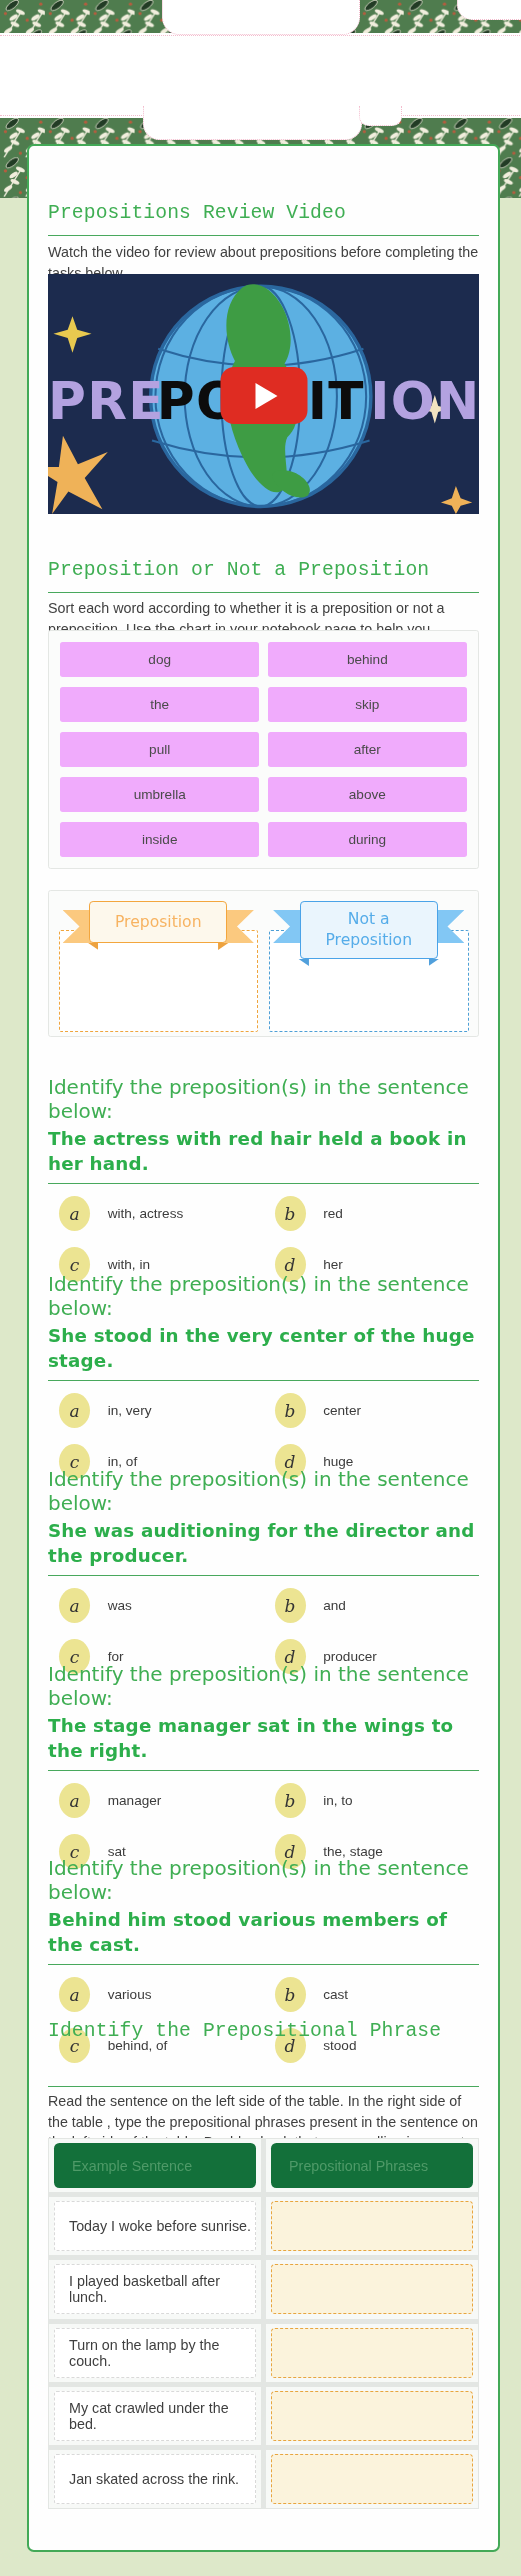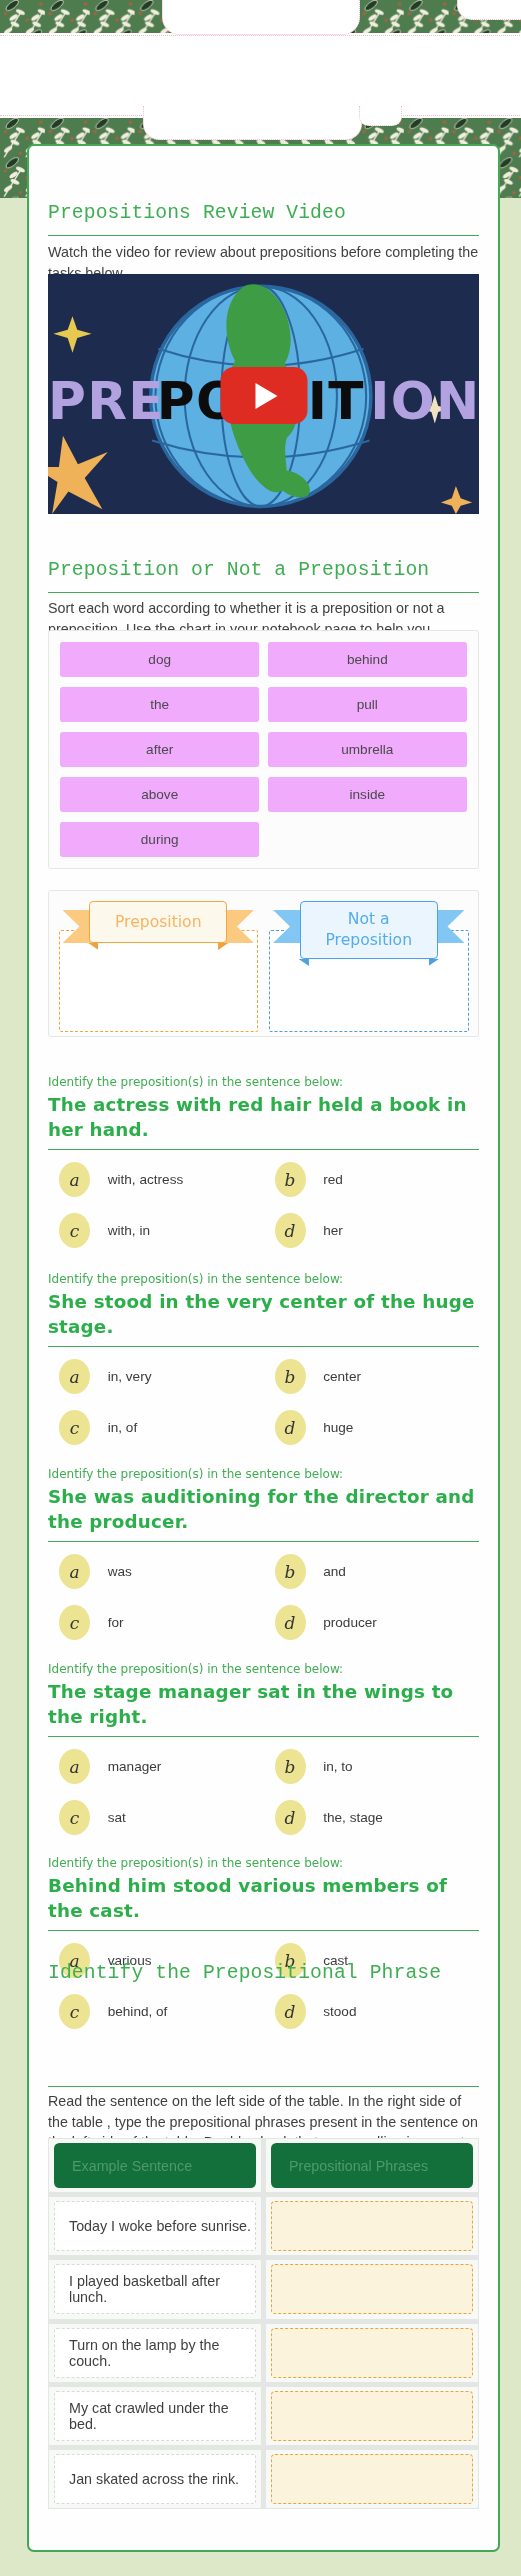--- a/index.html
+++ b/index.html
@@ -61,21 +61,21 @@
   .ribbon-orange .fold { top: 42px; background: #eda23f; }
   .ribbon-blue .fold { top: 58px; background: #51a0dc; }
   .fold-l { clip-path: polygon(0 0, 100% 0, 100% 100%); }
   .fold-r { clip-path: polygon(0 0, 100% 0, 0 100%); }
   .dropzone { position: relative; z-index: 1; margin-top: -31px; height: 102px; background: #ffffff; border-radius: 2px; }
   .dz-orange { border: 1.4px dashed #efa53e; }
   .dz-blue { border: 1.4px dashed #4d9fd6; }
 
   
   .qblock { }
-  .qprompt { font-family: "DejaVu Sans", sans-serif; font-size: 12px; font-weight: 500; color: #3fae53; }
+  .qprompt { font-family: "DejaVu Sans", sans-serif; font-size: 20px; font-weight: 500; color: #3fae53; }
   .qsentence { margin-top: 4.1px; font-family: "DejaVu Sans", sans-serif; font-weight: bold; font-size: 18.3px;
                line-height: 24.5px; color: #2cae4b; letter-spacing: 0.2px; }
   .qdivider { border-top: 1.4px solid #48a85c; margin-top: 6.8px; }
   .opts { margin-top: 12.2px; display: grid; grid-template-columns: 1fr 1fr; row-gap: 16.3px; }
   .opt { display: flex; align-items: center; padding-left: 11px; cursor: pointer; }
   .obadge { width: 31px; height: 35px; border-radius: 50%; background: #ece492; display: flex; align-items: center;
             justify-content: center; font-family: "DejaVu Serif", serif; font-style: italic; font-size: 17px; color: #333; flex: 0 0 31px; }
   .olabel { margin-left: 17.7px; font-size: 13.6px; color: #3c3c3c; }
 
   
@@ -178,20 +178,21 @@
     </div>
 
     <h2 class="sec sec-title" style="top:413px">Preposition or Not a Preposition</h2>
     <div class="sec divider" style="top:437px"></div>
     <p class="sec instr" style="top:447px">Sort each word according to whether it is a preposition or not a preposition.  Use the chart in your notebook page to help you.</p>
 
     <div class="sec panelbox chips">
       <div class="chip">dog</div>
       <div class="chip">behind</div>
       <div class="chip">the</div>
+      <div class="chip">skip</div>
       <div class="chip">pull</div>
       <div class="chip">after</div>
       <div class="chip">umbrella</div>
       <div class="chip">above</div>
       <div class="chip">inside</div>
       <div class="chip">during</div>
     </div>
 
     <div class="sec panelbox bins">
       <div class="bin">
@@ -334,21 +335,21 @@
             <span class="obadge">c</span>
             <span class="olabel">behind, of</span>
           </div>
         <div class="opt">
             <span class="obadge">d</span>
             <span class="olabel">stood</span>
           </div>
       </div>
     </div>
 
-    <h2 class="sec sec-title" style="top:1816px">Identify the Prepositional Phrase</h2>
+    <h2 class="sec sec-title" style="top:1874px">Identify the Prepositional Phrase</h2>
     <div class="sec divider" style="top:1931px"></div>
     <p class="sec instr" style="top:1940px">Read the sentence on the left side of the table.  In the right side of the table , type the prepositional phrases present in the sentence on the left side of the table.  Double check that your spelling is correct to earn credit.</p>
 
     <div class="sec ptable-wrap">
       <div class="ptable">
         <div class="tcell">
             <div class="hbox">Example Sentence</div>
           </div>
         <div class="tcell">
             <div class="hbox">Prepositional Phrases</div>

